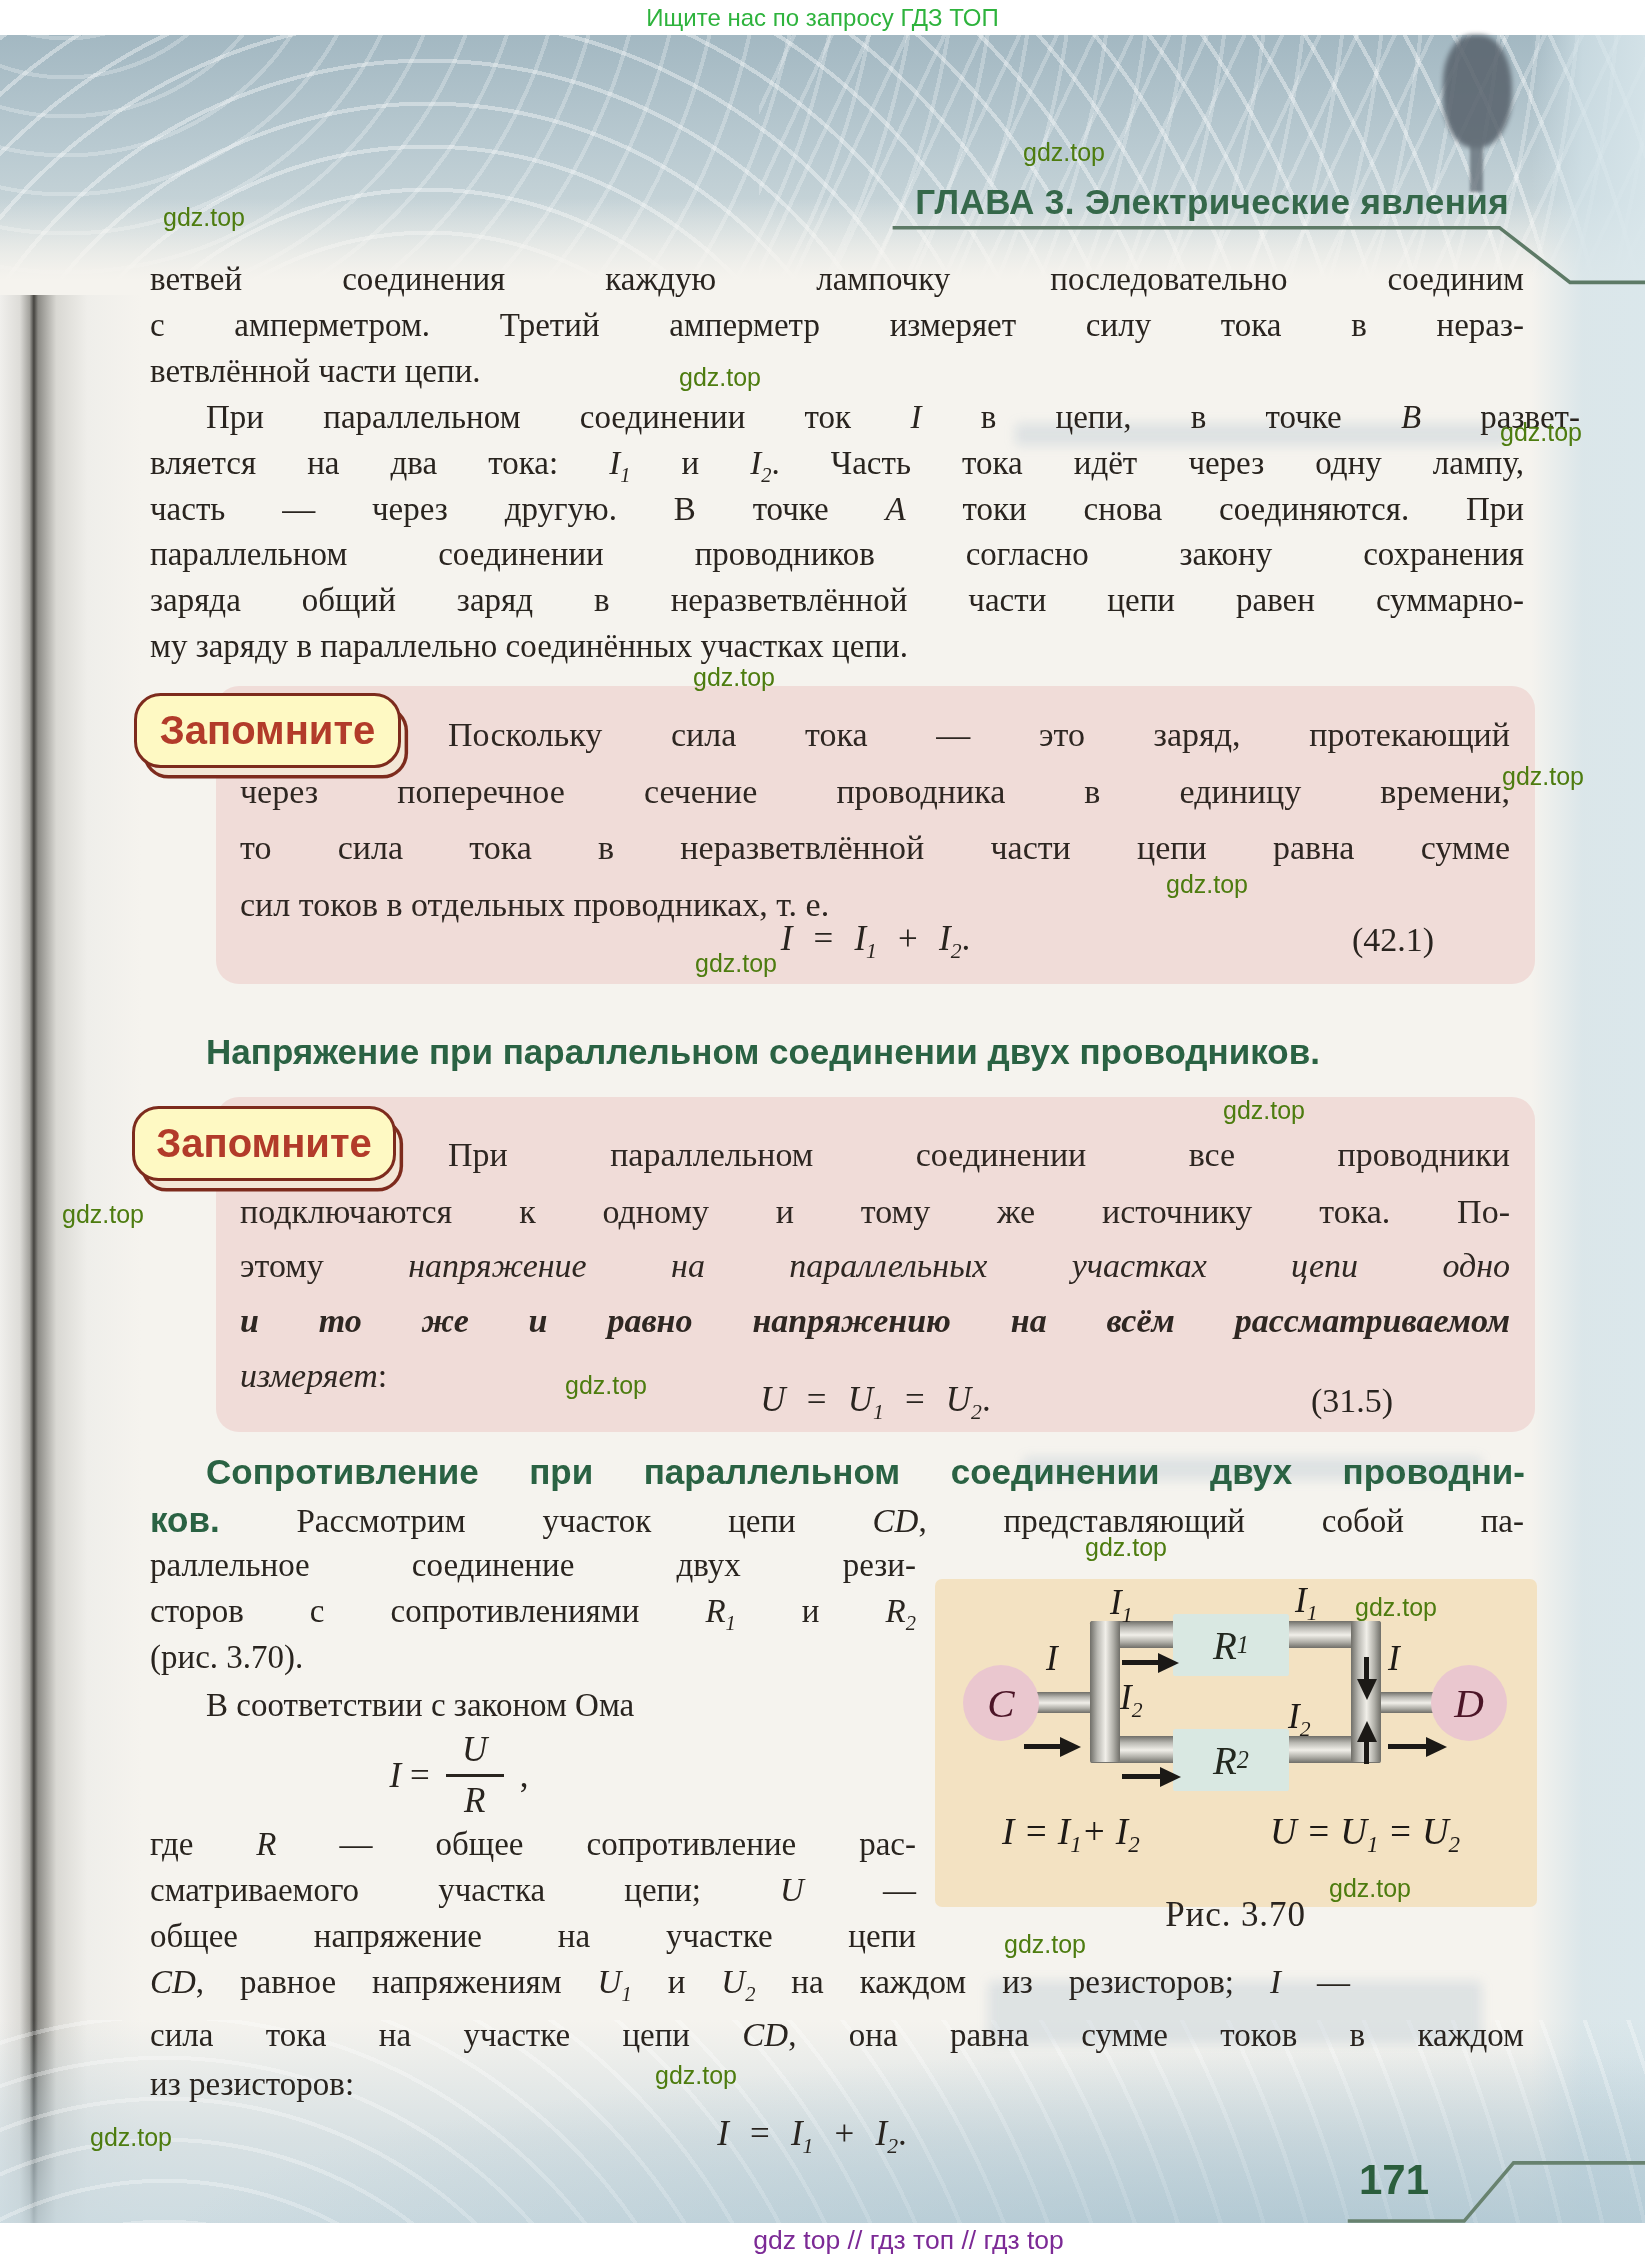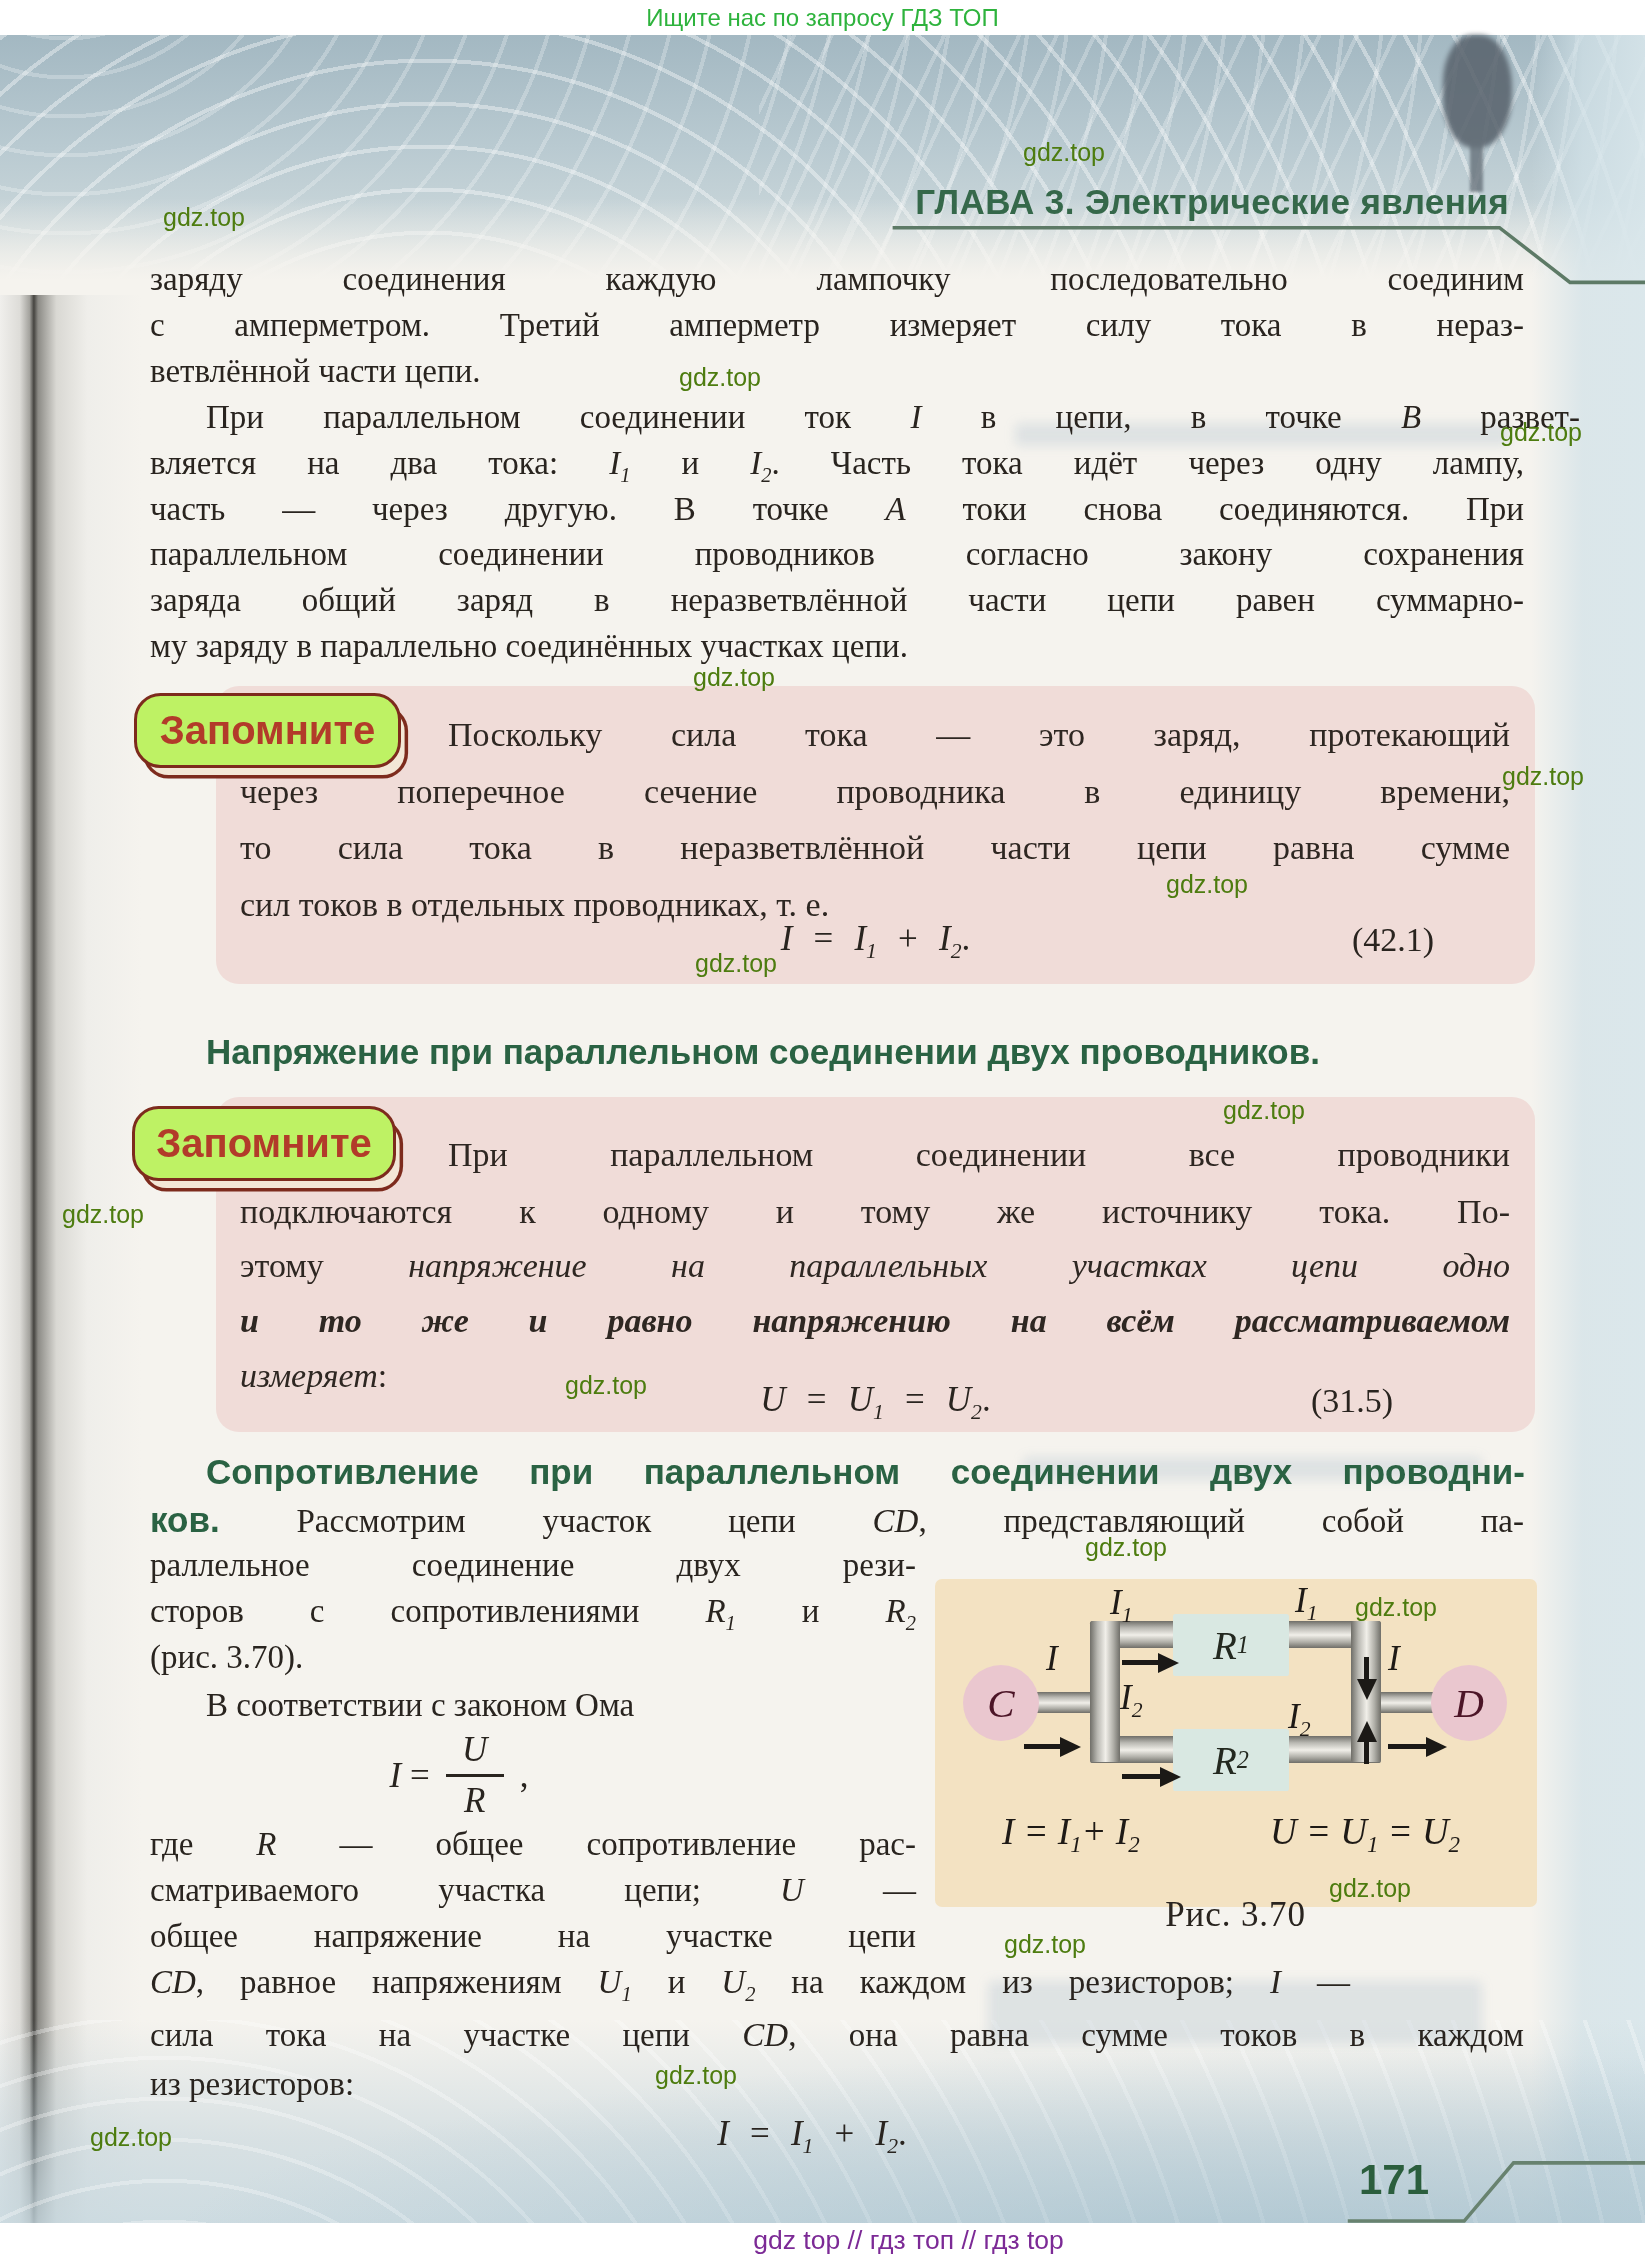--- a/index.html
+++ b/index.html
@@ -33,21 +33,21 @@
   .bodyline{font:33px "Liberation Serif",serif;color:#29241f;line-height:1.15;}
   .just{text-align:justify;text-align-last:justify;}
   .indent{padding-left:56px;}
   .memo-line{font:34px "Liberation Serif",serif;color:#2e2722;line-height:1.12;}
   .mi{font-style:italic;}
   .mem{font-style:italic;}
   sub.ms{font-size:.62em;font-style:italic;line-height:0;}
   .green-head{font:bold 35px "Liberation Sans",sans-serif;color:#2a6243;}
   .hb{font:bold 35px "Liberation Sans",sans-serif;color:#2a6243;}
   .pink-box{background:#f0dcd8;border-radius:23px;}
-  .badge{background:#bef264;border:3.5px solid #7d2b1d;border-radius:26.5px;
+  .badge{background:#fef9c3;border:3.5px solid #7d2b1d;border-radius:26.5px;
     box-shadow:8px 11.5px 0 -4.4px #f3e7d6, 8px 11.5px 0 -0.9px #7d2b1d;
     display:flex;align-items:center;justify-content:center;
     font:bold 40px "Liberation Sans",sans-serif;color:#b23b2a;}
   .formula{font:35px "Liberation Serif",serif;color:#29241f;word-spacing:12.4px;text-align:center;}
   .eqno{font:34px "Liberation Serif",serif;color:#29241f;}
   .wm{position:absolute;font:25px "Liberation Sans",sans-serif;color:#4d7c0f;white-space:nowrap;z-index:30;}
   .footer{left:529px;top:2225px;width:759px;text-align:center;font:26.5px "Liberation Sans",sans-serif;color:#7c2a96;}
   .footer a{color:#7c2a96;text-decoration:none;}
   .pagenum{left:1359px;top:2156px;font:bold 42px "Liberation Sans",sans-serif;color:#2b5e3d;}
   
@@ -94,21 +94,21 @@
 
 <svg class="lines" width="1645" height="2260" viewBox="0 0 1865 2562">
   <polyline points="1012,258 1700,258 1780,320 1865,320" fill="none" stroke="#5d7a66" stroke-width="4"></polyline>
   <polyline points="1528,2518 1660,2518 1716,2452 1865,2452" fill="none" stroke="#68826f" stroke-width="4"></polyline>
 </svg>
 
 <div class="abs top-link">Ищите нас по запросу ГДЗ ТОП</div>
 
 <div class="abs chapter">ГЛАВА 3. Электрические явления</div>
 
-<div class="abs bodyline just" style="left:150px;top:261px;width:1374px;">заряду соединения каждую лампочку последовательно соединим</div>
+<div class="abs bodyline just" style="left:150px;top:261px;width:1374px;">ветвей соединения каждую лампочку последовательно соединим</div>
 <div class="abs bodyline just" style="left:150px;top:307px;width:1374px;">с амперметром. Третий амперметр измеряет силу тока в нераз-</div>
 <div class="abs bodyline" style="left:150px;top:353px;width:1374px;">ветвлённой части цепи.</div>
 
 <div class="abs bodyline just indent" style="left:150px;top:399px;width:1374px;">При параллельном соединении ток <span class="mi">I</span> в цепи, в точке <span class="mi">B</span> развет-</div>
 <div class="abs bodyline just" style="left:150px;top:445px;width:1374px;">вляется на два тока: <span class="mi">I</span><sub class="ms">1</sub> и <span class="mi">I</span><sub class="ms">2</sub>. Часть тока идёт через одну лампу,</div>
 <div class="abs bodyline just" style="left:150px;top:491px;width:1374px;">часть — через другую. В точке <span class="mi">A</span> токи снова соединяются. При</div>
 <div class="abs bodyline just" style="left:150px;top:536px;width:1374px;">параллельном соединении проводников согласно закону сохранения</div>
 <div class="abs bodyline just" style="left:150px;top:582px;width:1374px;">заряда общий заряд в неразветвлённой части цепи равен суммарно-</div>
 <div class="abs bodyline" style="left:150px;top:628px;width:1374px;">му заряду в параллельно соединённых участках цепи.</div>
 

